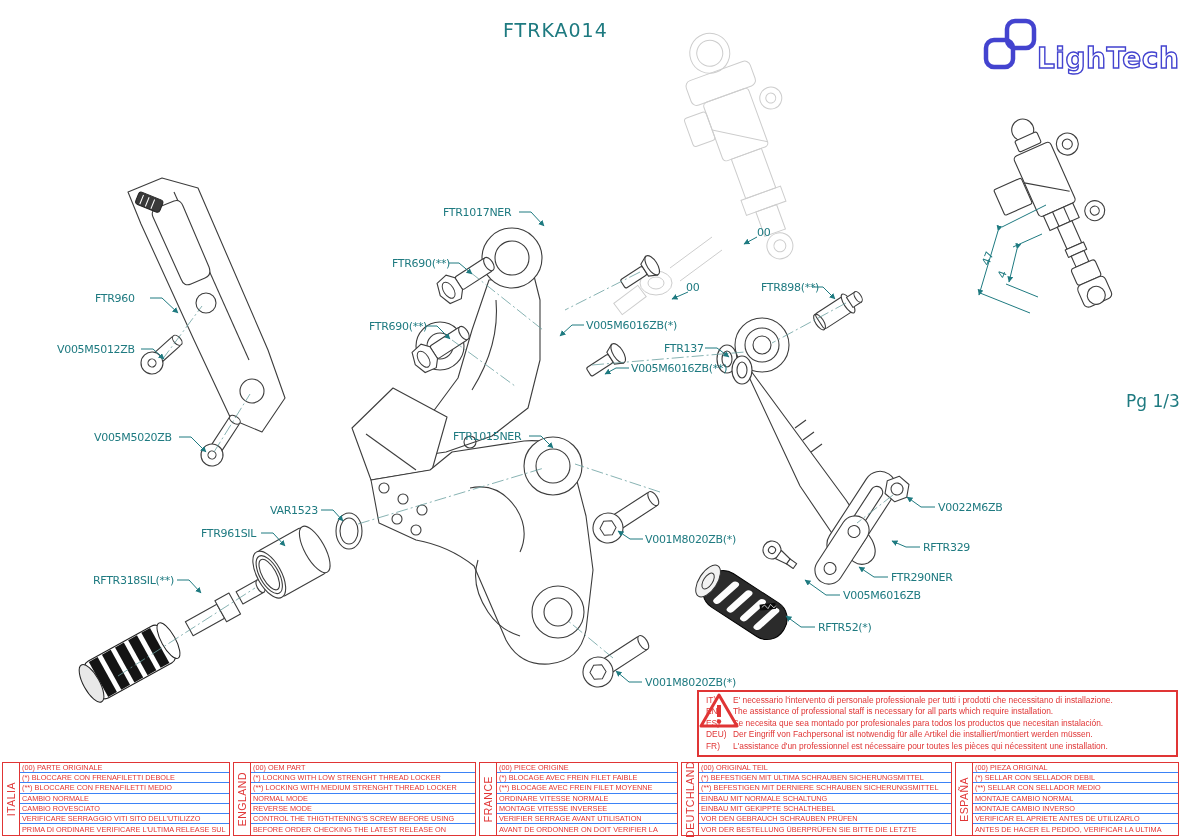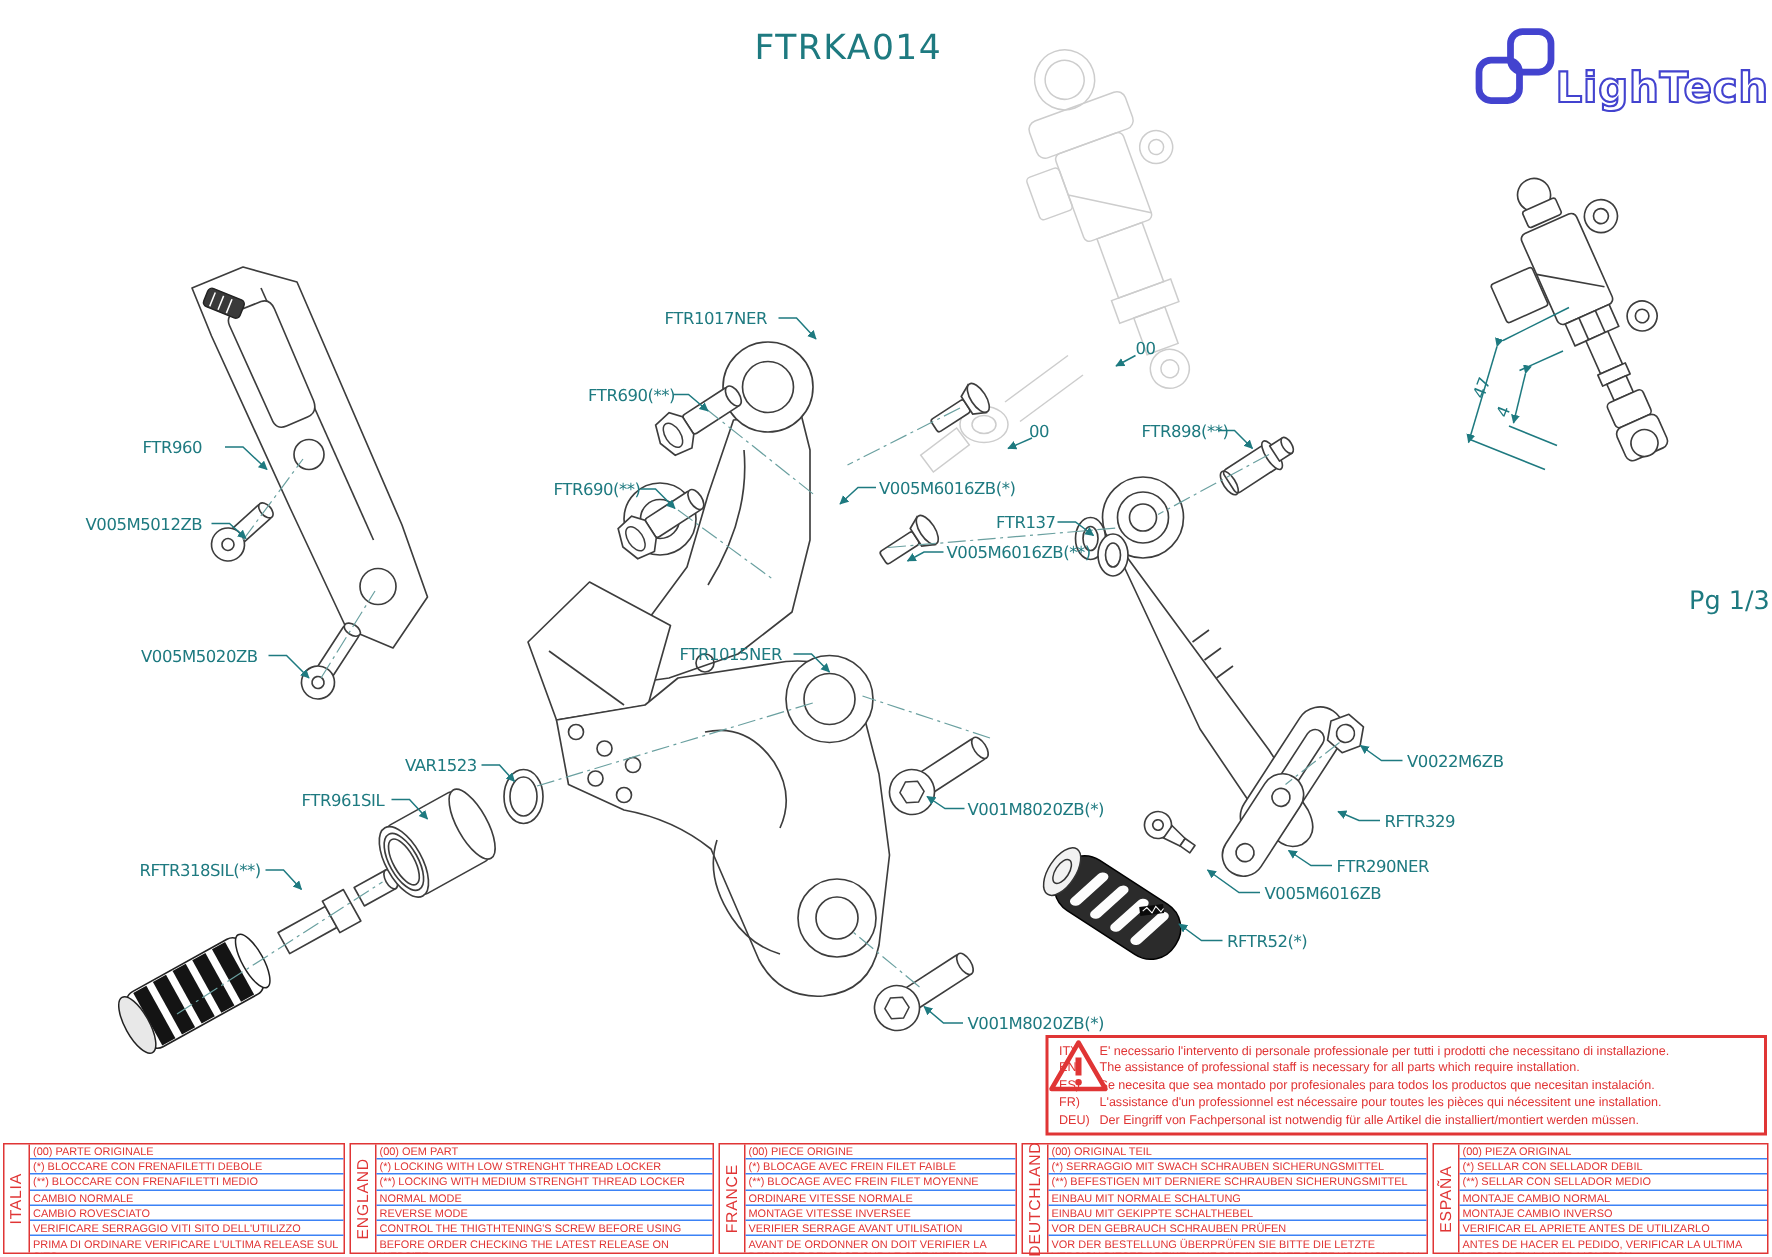--- a/index.html
+++ b/index.html
@@ -1,20 +1,20 @@
 <!DOCTYPE html>
 <html><head>
 <meta charset="utf-8">
 <style>
   html,body{margin:0;padding:0;background:#fff;}
   .page{position:relative;width:1181px;height:838px;background:#fff;overflow:hidden;
         font-family:"DejaVu Sans",sans-serif;}
   svg{position:absolute;left:0;top:0;}
   .pl{position:absolute;color:#1e7a80;font-size:11px;letter-spacing:-0.3px;white-space:nowrap;}
-  .title{position:absolute;left:503px;top:19px;color:#1e7a80;font-size:23px;letter-spacing:1px;}
+  .title{position:absolute;left:503px;top:19px;color:#1e7a80;font-size:19px;letter-spacing:1px;}
   .pg{position:absolute;left:1126px;top:391px;color:#1e7a80;font-size:17px;}
   .dim{position:absolute;color:#1e7a80;font-size:11px;transform:rotate(-69deg);}
   
   .warn{position:absolute;left:697px;top:690px;width:481px;height:67px;border:2px solid #e03535;
         box-sizing:border-box;display:flex;align-items:center;gap:9px;padding:2px 3px 2px 7px;background:#fff;}
   .wlines{display:flex;flex-direction:column;justify-content:center;}
   .wrow{display:flex;color:#e03535;font-size:8.4px;line-height:11.6px;
         font-family:"Liberation Sans",sans-serif;white-space:nowrap;}
   .wprefix{width:27px;flex:none;}
   
@@ -356,26 +356,26 @@
         </div>
     <div class="wrow">
           <span class="wprefix">EN)</span>
           <span>The assistance of professional staff is necessary for all parts which require installation.</span>
         </div>
     <div class="wrow">
           <span class="wprefix">ES)</span>
           <span>Se necesita que sea montado por profesionales para todos los productos que necesitan instalación.</span>
         </div>
     <div class="wrow">
+          <span class="wprefix">DEU)</span>
+          <span>Der Eingriff von Fachpersonal ist notwendig  für alle Artikel die installiert/montiert werden müssen.</span>
+        </div>
+    <div class="wrow">
           <span class="wprefix">FR)</span>
           <span>L'assistance d'un professionnel est nécessaire pour toutes les pièces qui nécessitent une installation.</span>
-        </div>
-    <div class="wrow">
-          <span class="wprefix">DEU)</span>
-          <span>Der Eingriff von Fachpersonal ist notwendig  für alle Artikel die installiert/montiert werden müssen.</span>
         </div>
   </div>
 </div>
 
 <div class="tables">
 
   <div class="tbl" style="flex:0 0 228px">
     <div class="tlangcell">
           <span class="tlang">ITALIA</span>
         </div>
@@ -419,21 +419,21 @@
       <div class="trow last">AVANT DE ORDONNER ON DOIT VERIFIER LA DERNIERE RELEASE SUR LE SITE INTERNET</div>
     </div>
   </div>
 
   <div class="tbl" style="flex:0 0 271px">
     <div class="tlangcell">
           <span class="tlang">DEUTCHLAND</span>
         </div>
     <div class="trows">
       <div class="trow">(00) ORIGINAL TEIL</div>
-      <div class="trow">(*)   SERRAGGIO MIT SWACH SCHRAUBEN SICHERUNGSMITTEL</div>
+      <div class="trow">(*)   BEFESTIGEN MIT ULTIMA SCHRAUBEN SICHERUNGSMITTEL</div>
       <div class="trow">(**)  BEFESTIGEN MIT DERNIERE SCHRAUBEN SICHERUNGSMITTEL</div>
       <div class="trow">EINBAU MIT NORMALE SCHALTUNG</div>
       <div class="trow">EINBAU MIT GEKIPPTE SCHALTHEBEL</div>
       <div class="trow">VOR DEN GEBRAUCH SCHRAUBEN PRÜFEN</div>
       <div class="trow last">VOR DER BESTELLUNG ÜBERPRÜFEN SIE BITTE DIE LETZTE VERSION DIESER ARTIKEL AUF DER INTERNET SEITE VON LIGHTECH</div>
     </div>
   </div>
 
   <div class="tbl" style="flex:0 0 224px">
     <div class="tlangcell">

